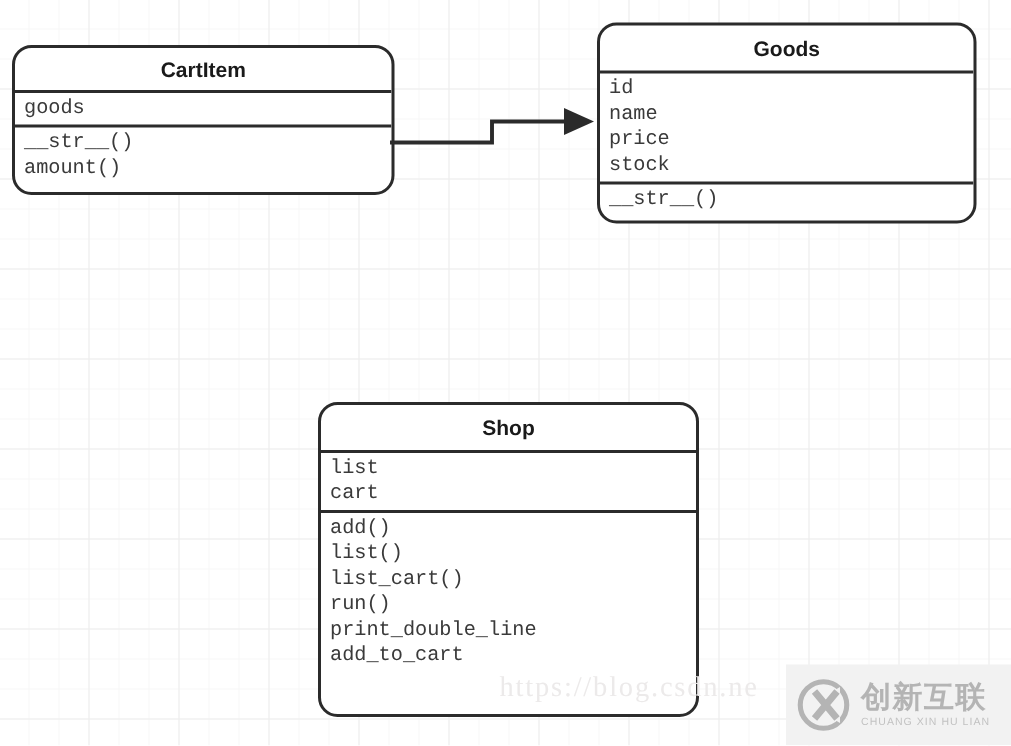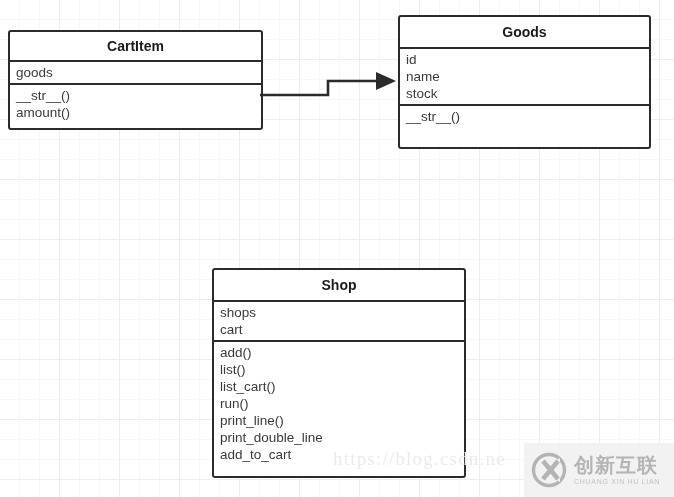--- a/index.html
+++ b/index.html
@@ -24,37 +24,38 @@
     background-size: 60px 60px, 60px 60px, 20px 20px, 20px 20px;
     background-position: -1px -1px, -1px -1px, -1px -1px, -1px -1px;
   }
 
   
   .uml-class {
     position: absolute;
     box-sizing: border-box;
     background: #ffffff;
     border: 2px solid #2b2b2b;
-    border-radius: 3px;
+    border-radius: 13px;
     overflow: hidden;
   }
   .uml-title {
     text-align: center;
     font-weight: bold;
     font-size: 14px;
     color: #1a1a1a;
     box-sizing: border-box;
     display: flex;
     align-items: center;
     justify-content: center;
   }
   .uml-compartment {
     box-sizing: border-box;
     border-top: 2px solid #2b2b2b;
     padding: 2px 0 2px 6px;
+    font-family: Liberation Mono, monospace;
   }
   .uml-row {
     font-size: 13.5px;
     line-height: 17px;
     color: #3a3a3a;
     white-space: nowrap;
   }
 
   
   .connector {
@@ -130,39 +131,39 @@
       <div class="uml-row">__str__()</div>
       <div class="uml-row">amount()</div>
     </div>
   </div>
 
   <div class="uml-class" style="left:398px; top:15px; width:253px; height:134px;">
     <div class="uml-title" style="height:30px;">Goods</div>
     <div class="uml-compartment">
       <div class="uml-row">id</div>
       <div class="uml-row">name</div>
+      <div class="uml-row">price</div>
       <div class="uml-row">stock</div>
     </div>
     <div class="uml-compartment">
       <div class="uml-row">__str__()</div>
     </div>
   </div>
 
   <div class="uml-class" style="left:212px; top:268px; width:254px; height:210px;">
     <div class="uml-title" style="height:30px;">Shop</div>
     <div class="uml-compartment">
-      <div class="uml-row">shops</div>
+      <div class="uml-row">list</div>
       <div class="uml-row">cart</div>
     </div>
     <div class="uml-compartment">
       <div class="uml-row">add()</div>
       <div class="uml-row">list()</div>
       <div class="uml-row">list_cart()</div>
       <div class="uml-row">run()</div>
-      <div class="uml-row">print_line()</div>
       <div class="uml-row">print_double_line</div>
       <div class="uml-row">add_to_cart</div>
     </div>
   </div>
 
   <svg class="connector" viewBox="0 0 674 497" width="674" height="497">
     <polyline points="260,95 328,95 328,81 392,81" fill="none" stroke="#2b2b2b" stroke-width="2.6" stroke-linejoin="miter" stroke-linecap="butt"></polyline>
     <polygon points="396,81 376,72 376,90" fill="#2b2b2b"></polygon>
   </svg>
 

